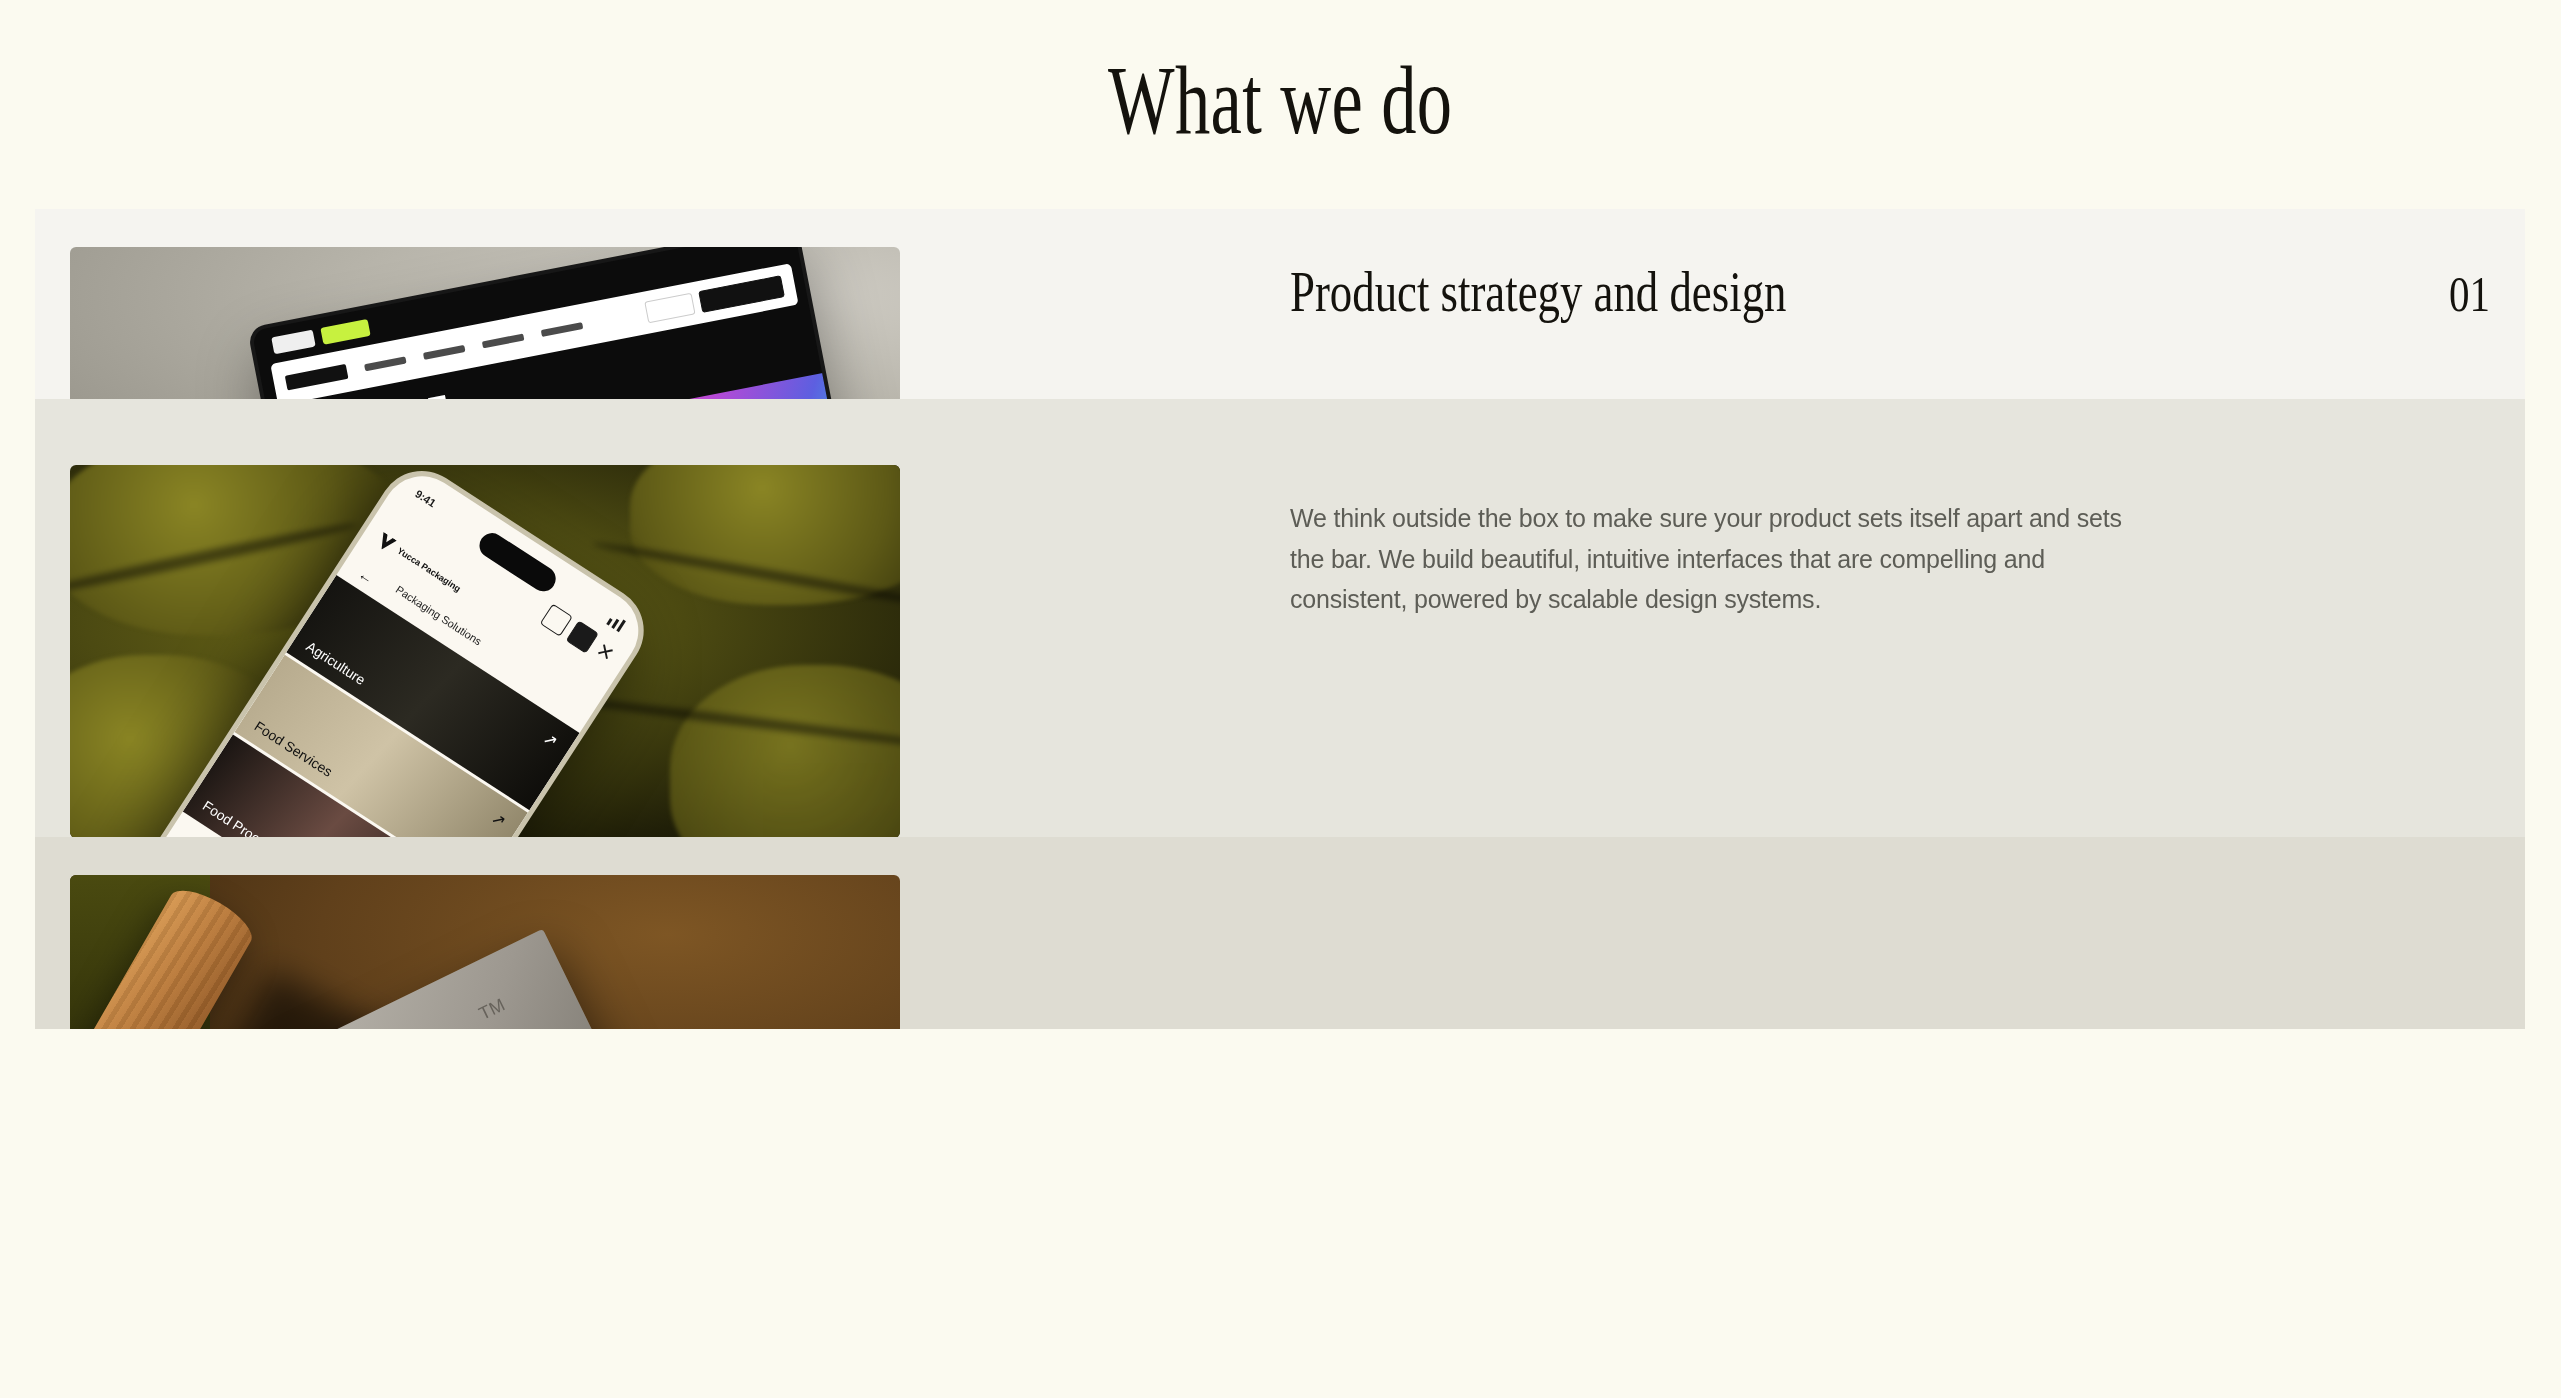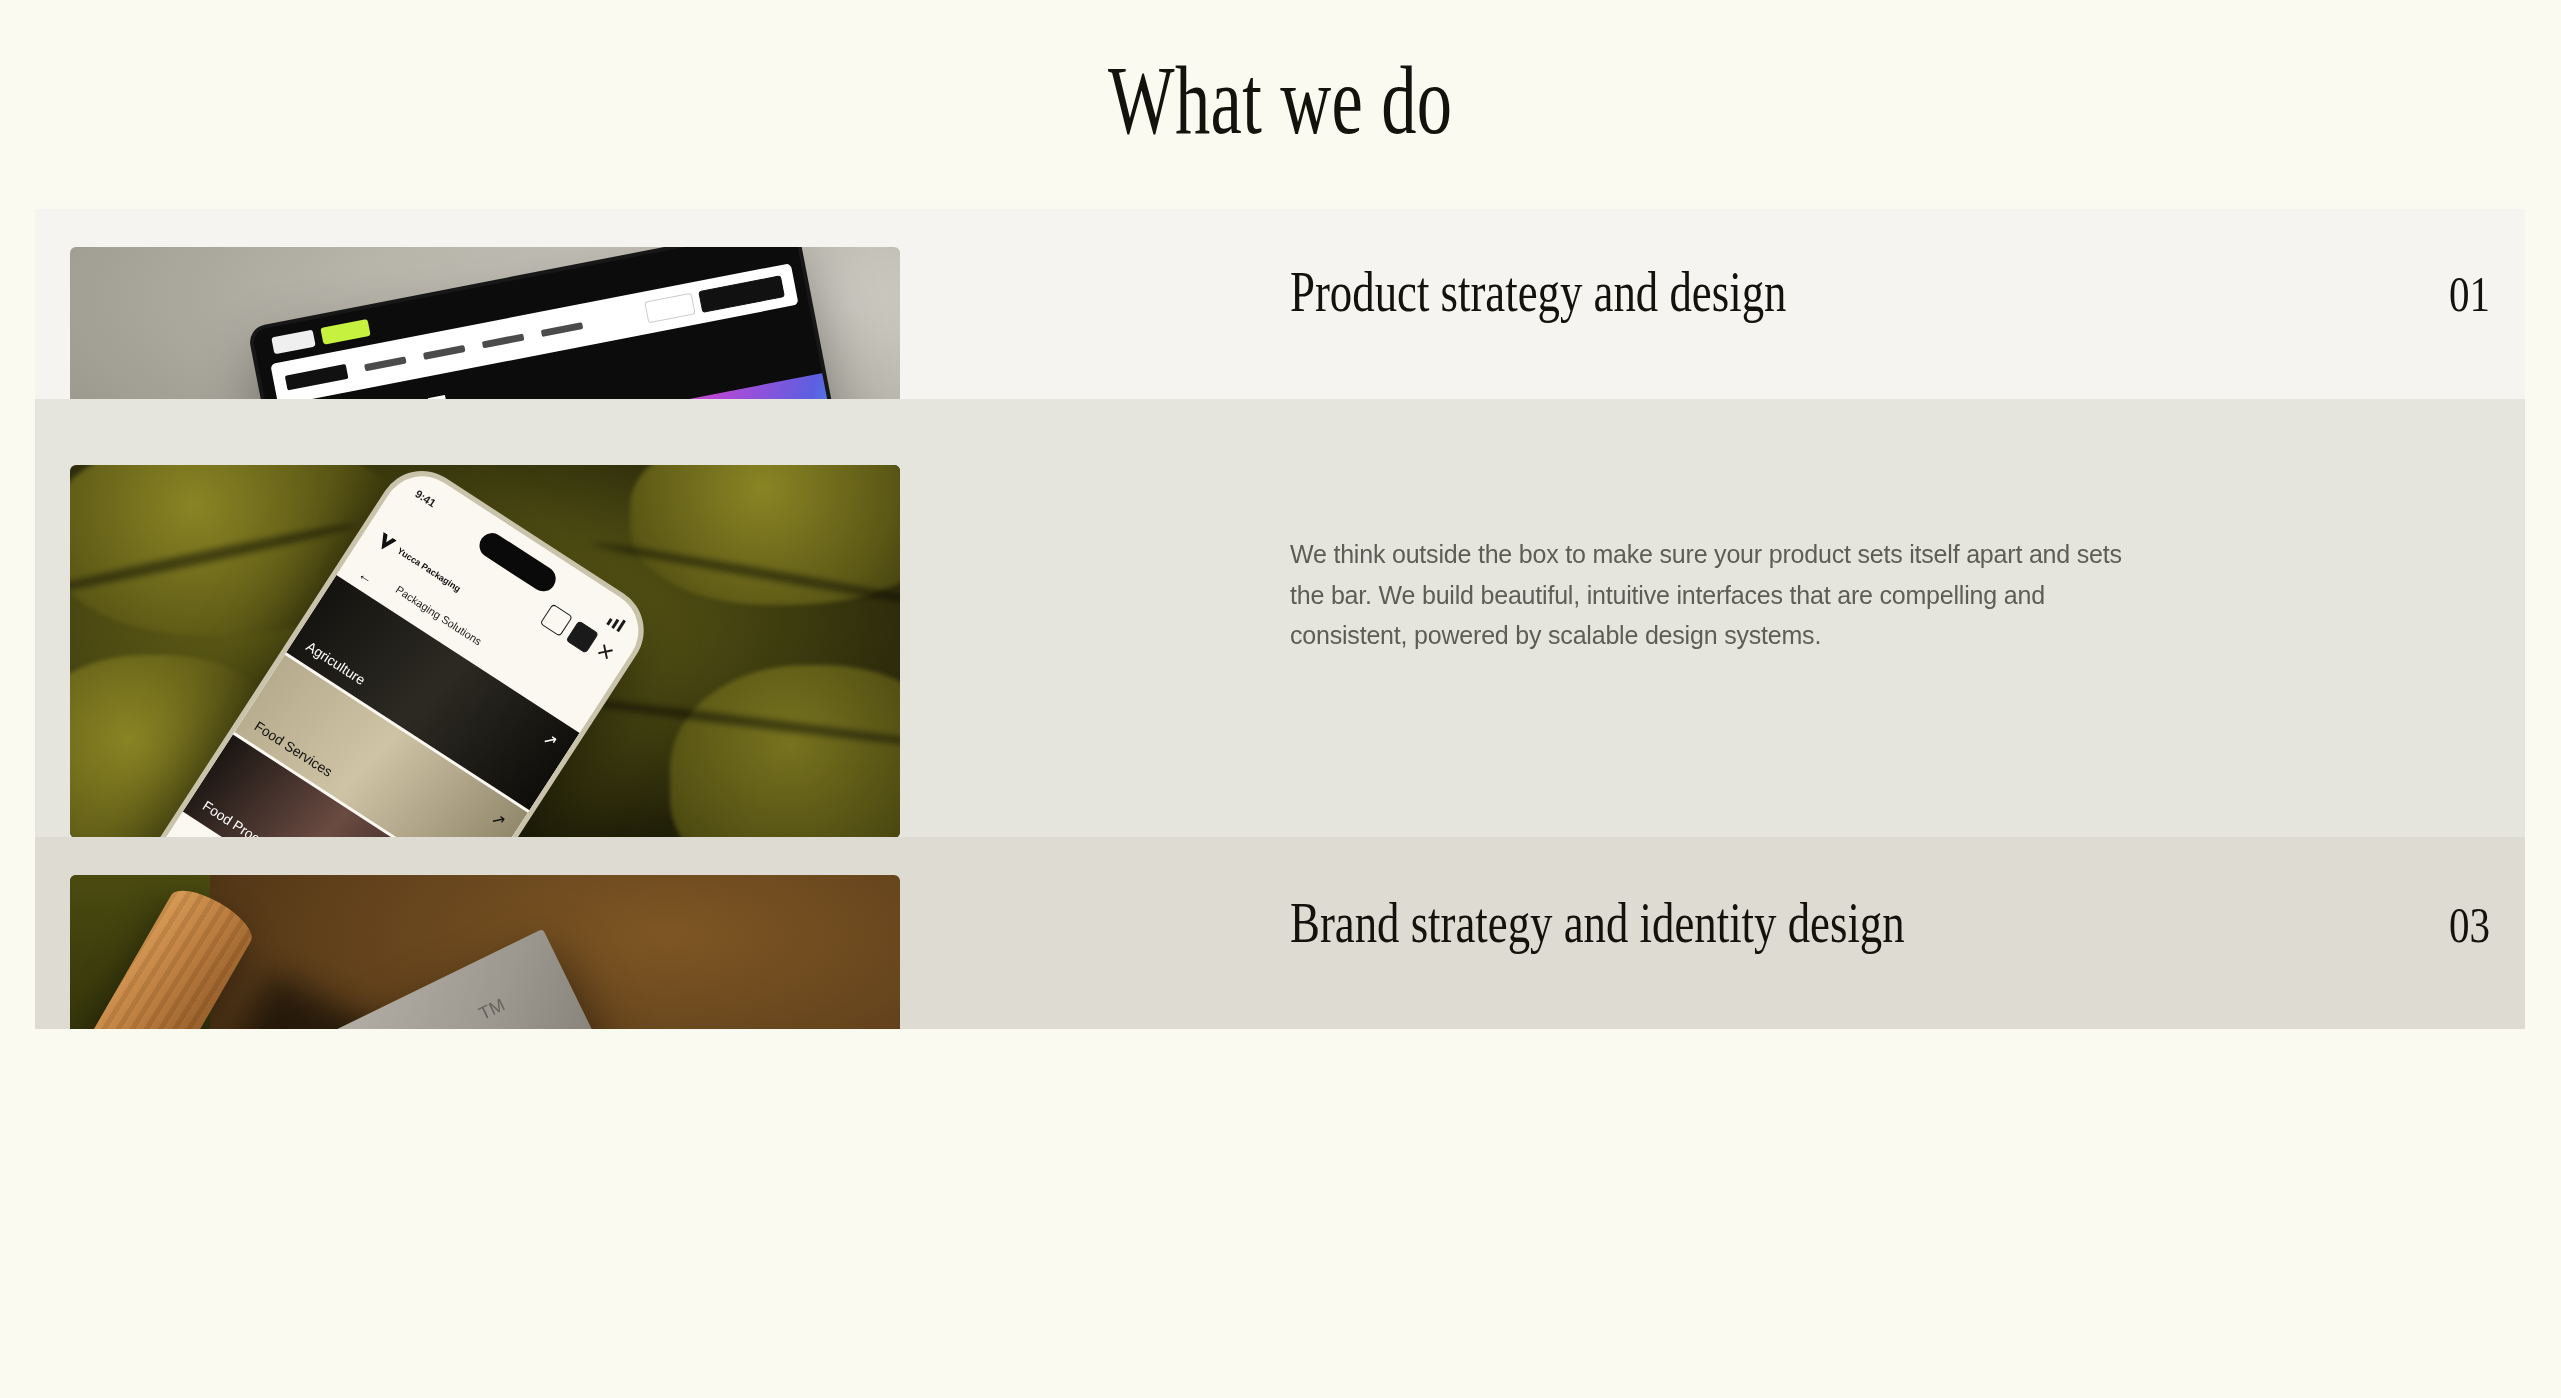--- a/index.html
+++ b/index.html
@@ -287,21 +287,21 @@
     font-family: "Liberation Serif", serif;
     font-size: 50px;
     font-weight: 400;
     color: #14120d;
     line-height: 1;
     transform: scaleX(0.82);
     transform-origin: right center;
     white-space: nowrap;
   }
   .row-body {
-    margin-top: 60px;
+    margin-top: 24px;
     width: 840px;
     font-family: "Liberation Sans", sans-serif;
     font-size: 25px;
     line-height: 1.62;
     color: #5d5d56;
     letter-spacing: -0.2px;
   }
 
   .rt1 { top: 55px; }
   .rt2 { top: 75px; }
@@ -439,22 +439,16 @@
         <div class="brand-shadow"></div>
         <div class="brand-stick"></div>
         <div class="brand-card">
 
           <span class="tm">TM</span>
 
         </div>
       </div>
     </div>
 
-    <div class="row-text rt3">
-      <div class="row-head">
-        <div class="row-title">Brand strategy and identity design</div>
-        <div class="row-num">03</div>
-      </div>
-    </div>
   </div>
 
 
 </div>
 
 </body></html>

